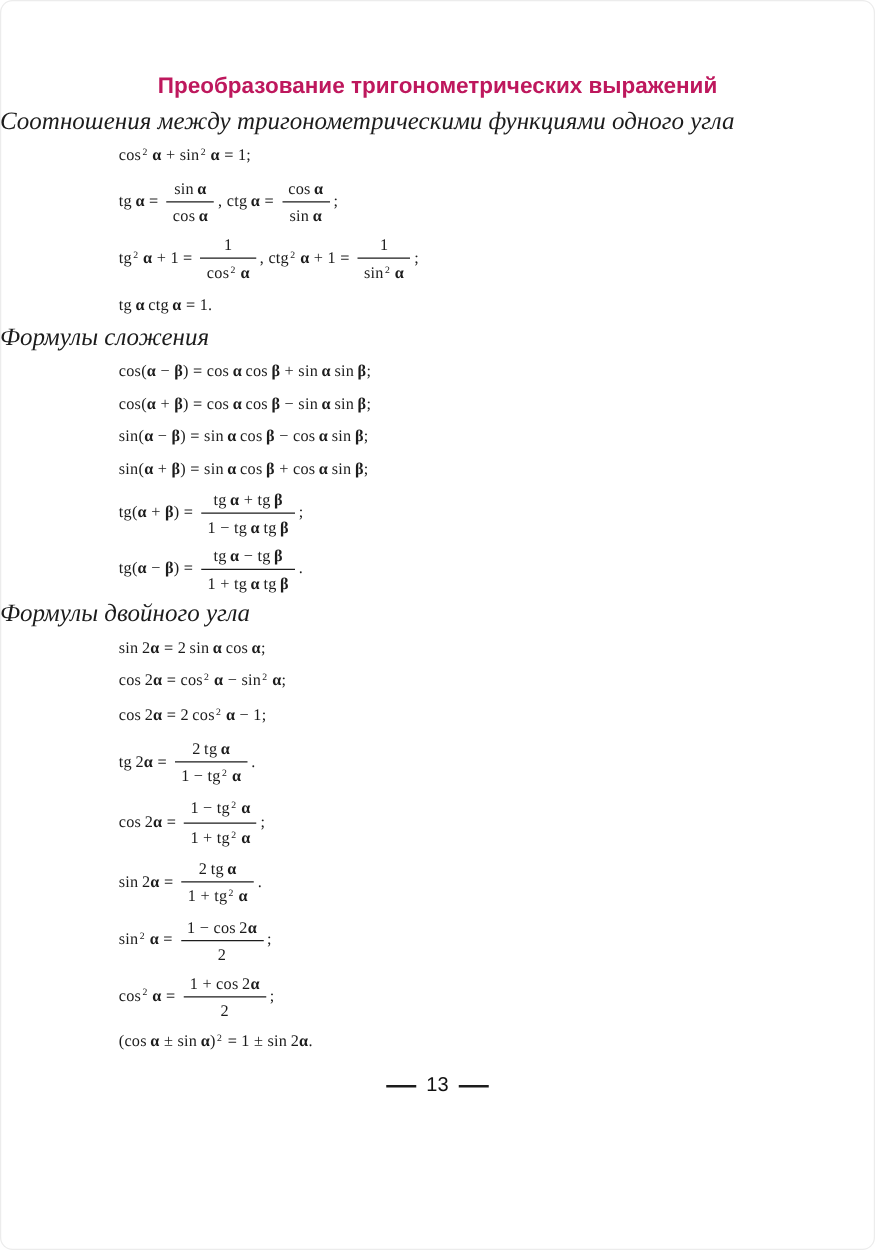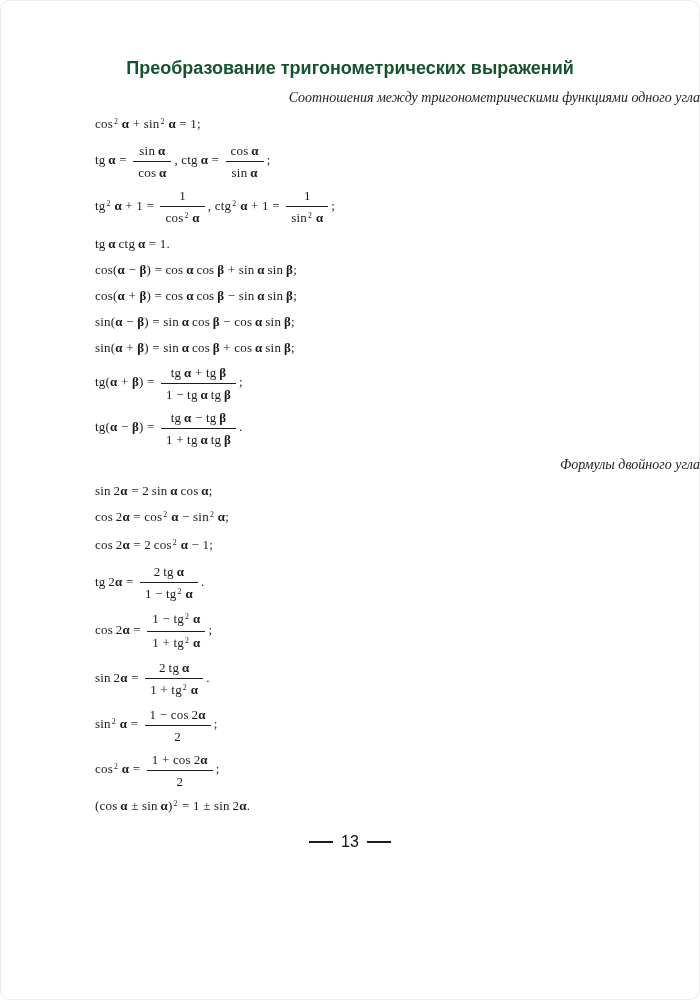--- a/index.html
+++ b/index.html
@@ -16,28 +16,28 @@
     color: #1c1c1c;
     overflow: hidden;
   }
   .title {
     margin: 0 0 4px 0;
     text-align: center;
     font-family: "Liberation Sans", sans-serif;
     font-weight: bold;
     font-size: 18px;
     line-height: 24px;
-    color: #14532d;
+    color: #be185d;
   }
   .heading {
     margin: 0;
-    text-align: right;
+    text-align: left;
     font-style: italic;
     font-weight: normal;
-    font-size: 14px;
+    font-size: 20px;
     line-height: 27px;
     color: #1c1c1c;
   }
   .formula {
     margin-left: 95px;
     margin-right: 40px;
     font-size: 13px;
     line-height: 26px;
     letter-spacing: 0.2px;
   }
@@ -79,20 +79,21 @@
 <div class="page">
 
   <h1 class="title">Преобразование тригонометрических выражений</h1>
 
   <h2 class="heading">Соотношения между тригонометрическими функциями одного угла</h2>
   <div class="formula">cos<span class="sup">2</span> <span class="gr">α</span> + sin<span class="sup">2</span> <span class="gr">α</span> = 1;</div>
   <div class="formula">tg <span class="gr">α</span> = <span class="frac"><span class="num">sin <span class="gr">α</span></span><span class="den">cos <span class="gr">α</span></span></span>, ctg <span class="gr">α</span> = <span class="frac"><span class="num">cos <span class="gr">α</span></span><span class="den">sin <span class="gr">α</span></span></span>;</div>
   <div class="formula">tg<span class="sup">2</span> <span class="gr">α</span> + 1 = <span class="frac"><span class="num">1</span><span class="den">cos<span class="sup">2</span> <span class="gr">α</span></span></span>, ctg<span class="sup">2</span> <span class="gr">α</span> + 1 = <span class="frac"><span class="num">1</span><span class="den">sin<span class="sup">2</span> <span class="gr">α</span></span></span>;</div>
   <div class="formula">tg <span class="gr">α</span> ctg <span class="gr">α</span> = 1.</div>
 
+  <h2 class="heading">Формулы сложения</h2>
   <div class="formula">cos(<span class="gr">α</span> − <span class="gr">β</span>) = cos <span class="gr">α</span> cos <span class="gr">β</span> + sin <span class="gr">α</span> sin <span class="gr">β</span>;</div>
   <div class="formula">cos(<span class="gr">α</span> + <span class="gr">β</span>) = cos <span class="gr">α</span> cos <span class="gr">β</span> − sin <span class="gr">α</span> sin <span class="gr">β</span>;</div>
   <div class="formula">sin(<span class="gr">α</span> − <span class="gr">β</span>) = sin <span class="gr">α</span> cos <span class="gr">β</span> − cos <span class="gr">α</span> sin <span class="gr">β</span>;</div>
   <div class="formula">sin(<span class="gr">α</span> + <span class="gr">β</span>) = sin <span class="gr">α</span> cos <span class="gr">β</span> + cos <span class="gr">α</span> sin <span class="gr">β</span>;</div>
   <div class="formula">tg(<span class="gr">α</span> + <span class="gr">β</span>) = <span class="frac"><span class="num">tg <span class="gr">α</span> + tg <span class="gr">β</span></span><span class="den">1 − tg <span class="gr">α</span> tg <span class="gr">β</span></span></span>;</div>
   <div class="formula">tg(<span class="gr">α</span> − <span class="gr">β</span>) = <span class="frac"><span class="num">tg <span class="gr">α</span> − tg <span class="gr">β</span></span><span class="den">1 + tg <span class="gr">α</span> tg <span class="gr">β</span></span></span>.</div>
 
   <h2 class="heading">Формулы двойного угла</h2>
   <div class="formula">sin 2<span class="gr">α</span> = 2 sin <span class="gr">α</span> cos <span class="gr">α</span>;</div>
   <div class="formula">cos 2<span class="gr">α</span> = cos<span class="sup">2</span> <span class="gr">α</span> − sin<span class="sup">2</span> <span class="gr">α</span>;</div>

